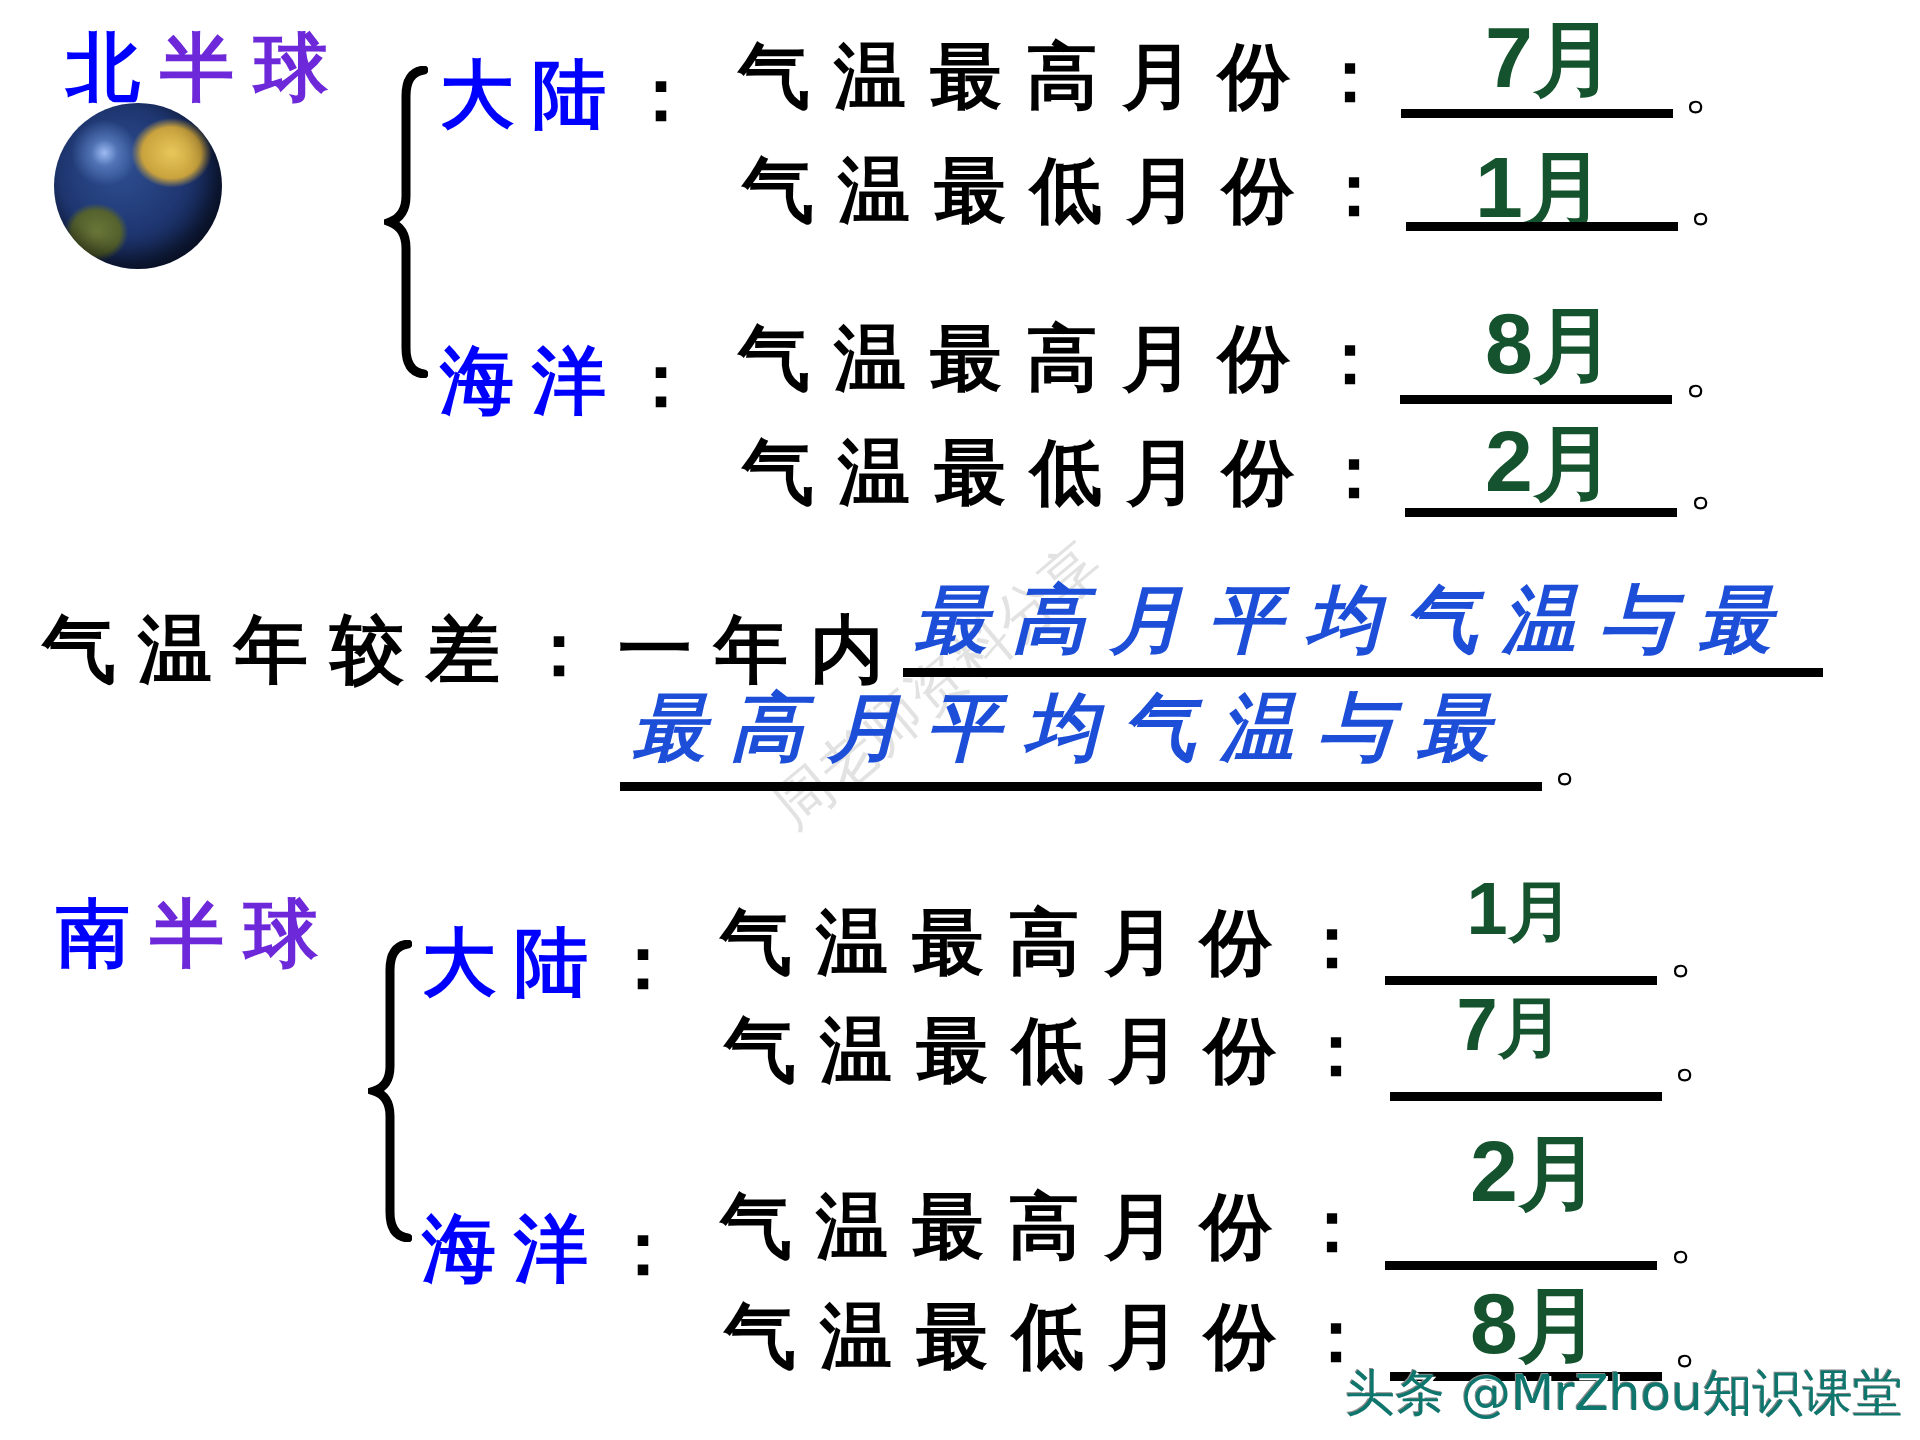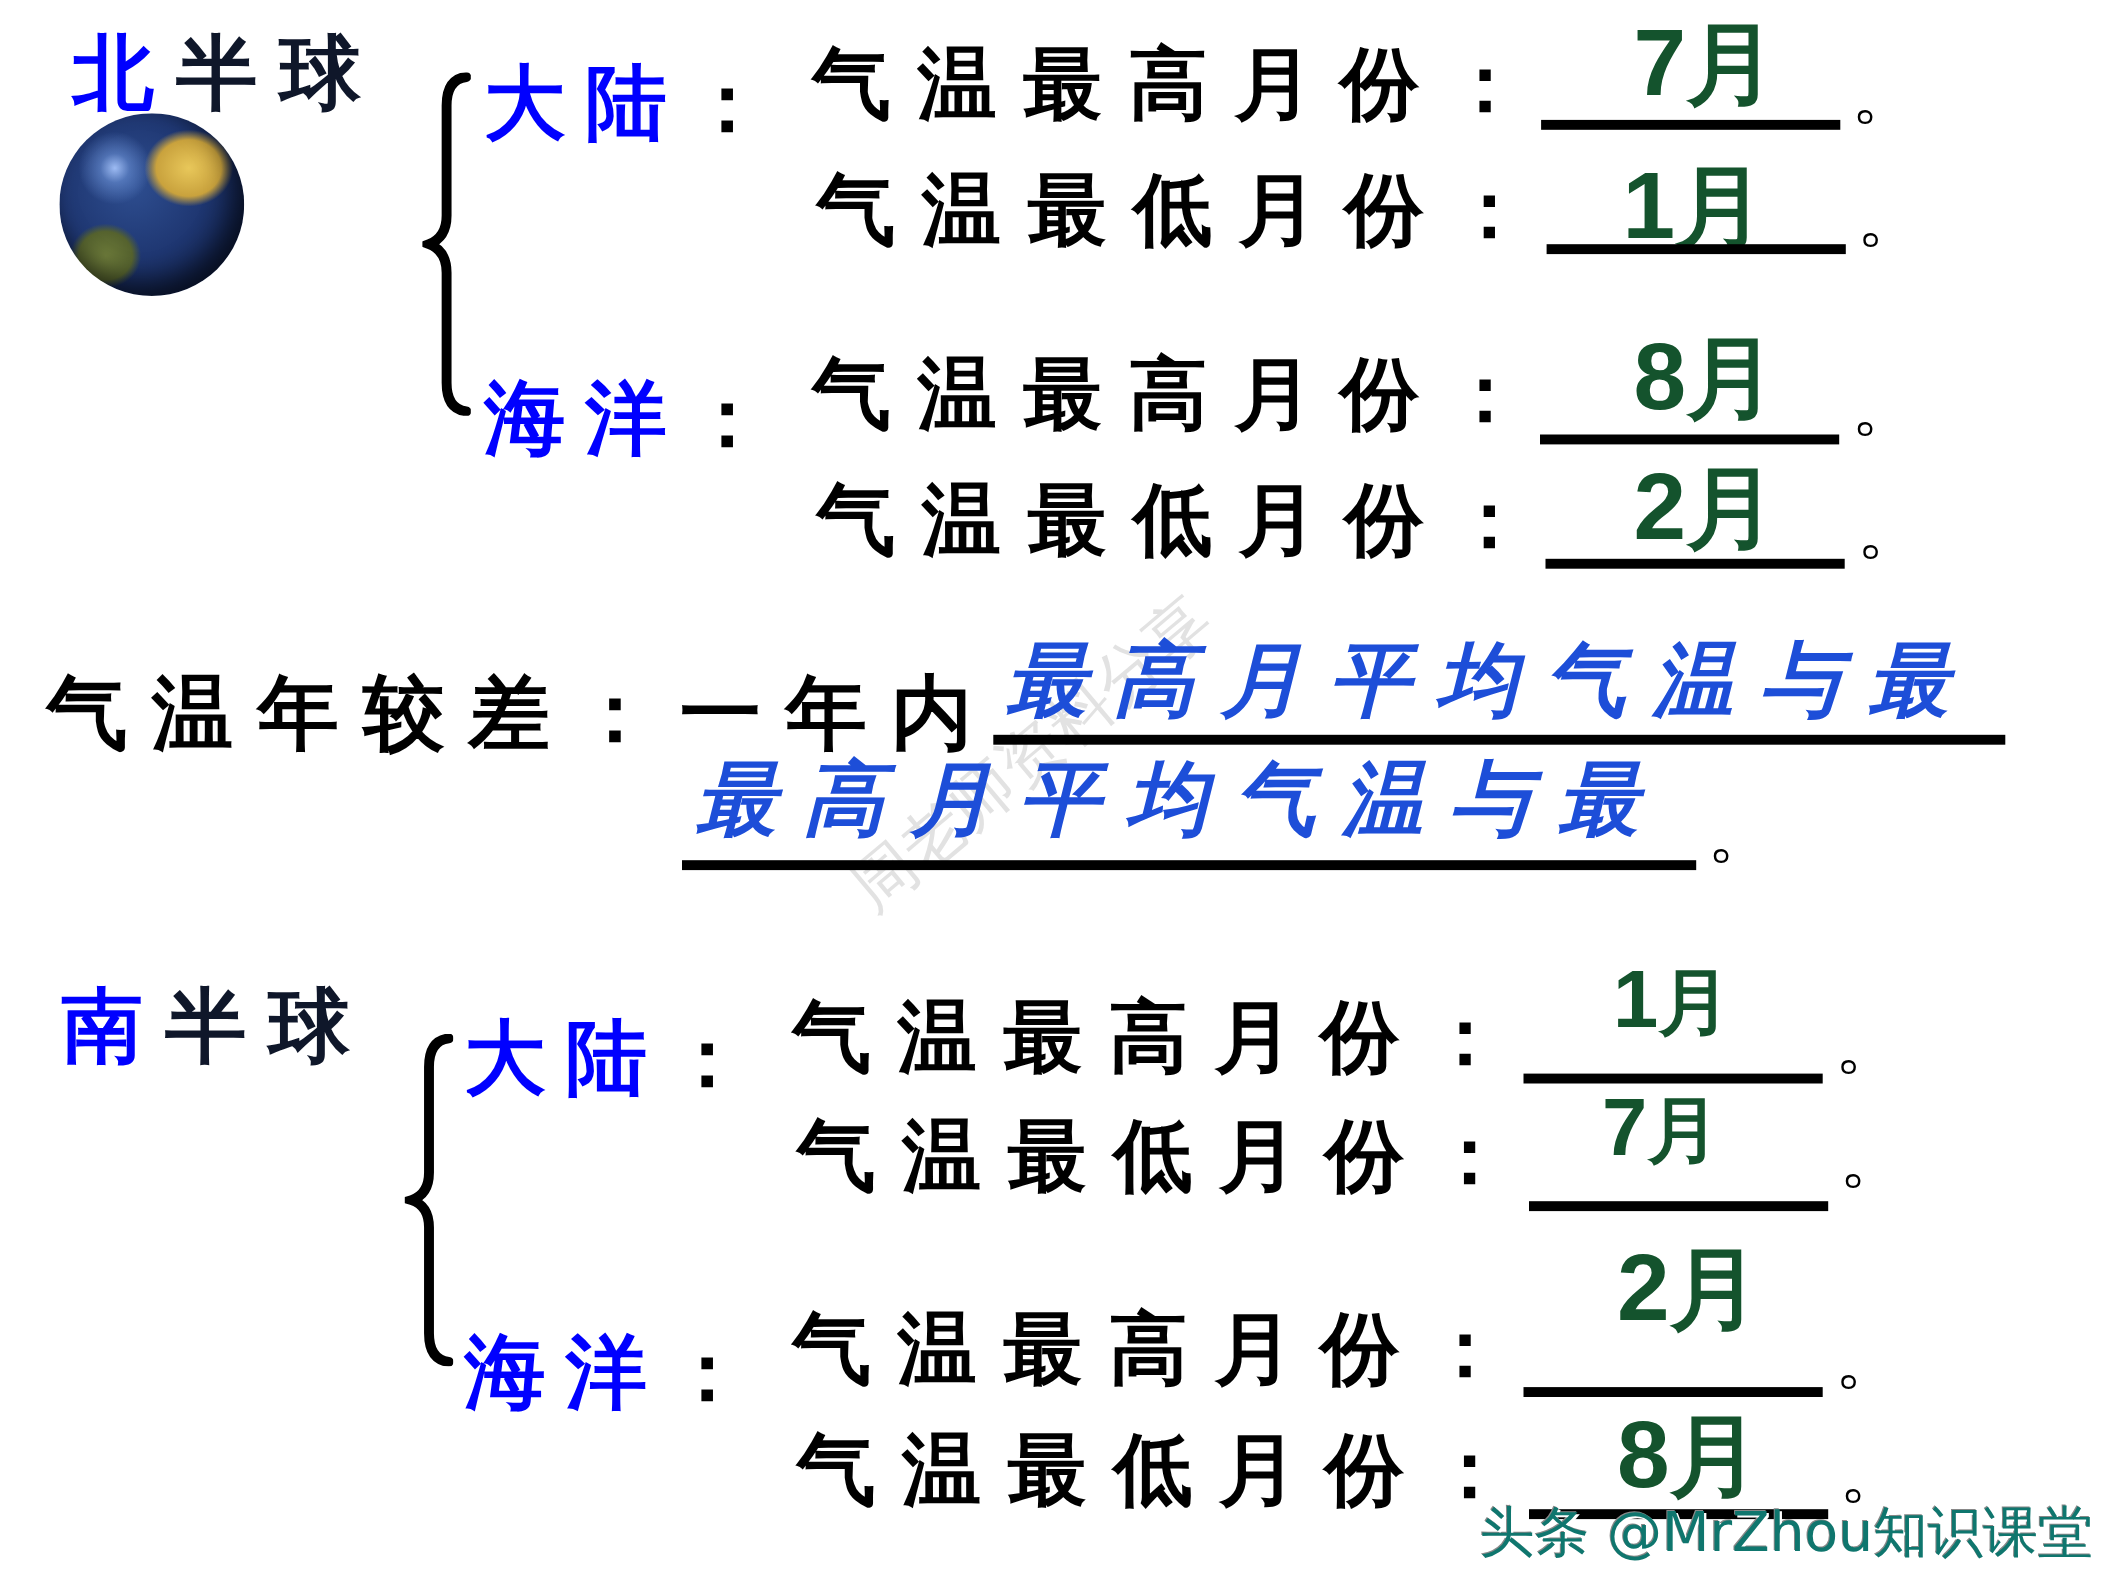--- a/index.html
+++ b/index.html
@@ -4,21 +4,21 @@
 <style>
   html, body { margin: 0; padding: 0; }
   body {
     width: 1920px; height: 1440px; position: relative; overflow: hidden;
     background: #ffffff;
     font-family: "DejaVu Sans", "Liberation Sans", sans-serif;
   }
   .abs { position: absolute; white-space: nowrap; }
   .hemi-title { font-size: 74px; font-weight: bold; letter-spacing: 20px; line-height: 1; }
   .hemi-title .first { color: #0000ff; }
-  .hemi-title .rest { color: #0f172a; }
+  .hemi-title .rest { color: #6d28d9; }
   .cat-label { font-size: 74px; font-weight: bold; color: #0000ff; letter-spacing: 18px; line-height: 1; margin-top: 23px; }
   .cat-label .colon { color: #000; }
   .row-label { font-size: 72px; font-weight: bold; color: #000; letter-spacing: 24px; line-height: 1; }
   .blank-line { position: absolute; height: 9px; background: #000; }
   .answer { color: #14532d; font-weight: bold; line-height: 1; text-align: center; }
   .answer .num { font-family: "Liberation Sans", sans-serif; font-weight: bold; }
   .period { font-size: 60px; color: #000; line-height: 1; }
   .brace svg { display: block; }
   .def-label { font-size: 74px; font-weight: bold; color: #000; letter-spacing: 22px; line-height: 1; margin-top: 20px; }
   .def-answer { font-size: 74px; font-weight: bold; color: #1d4ed8; letter-spacing: 24px; line-height: 1; font-style: italic; }

